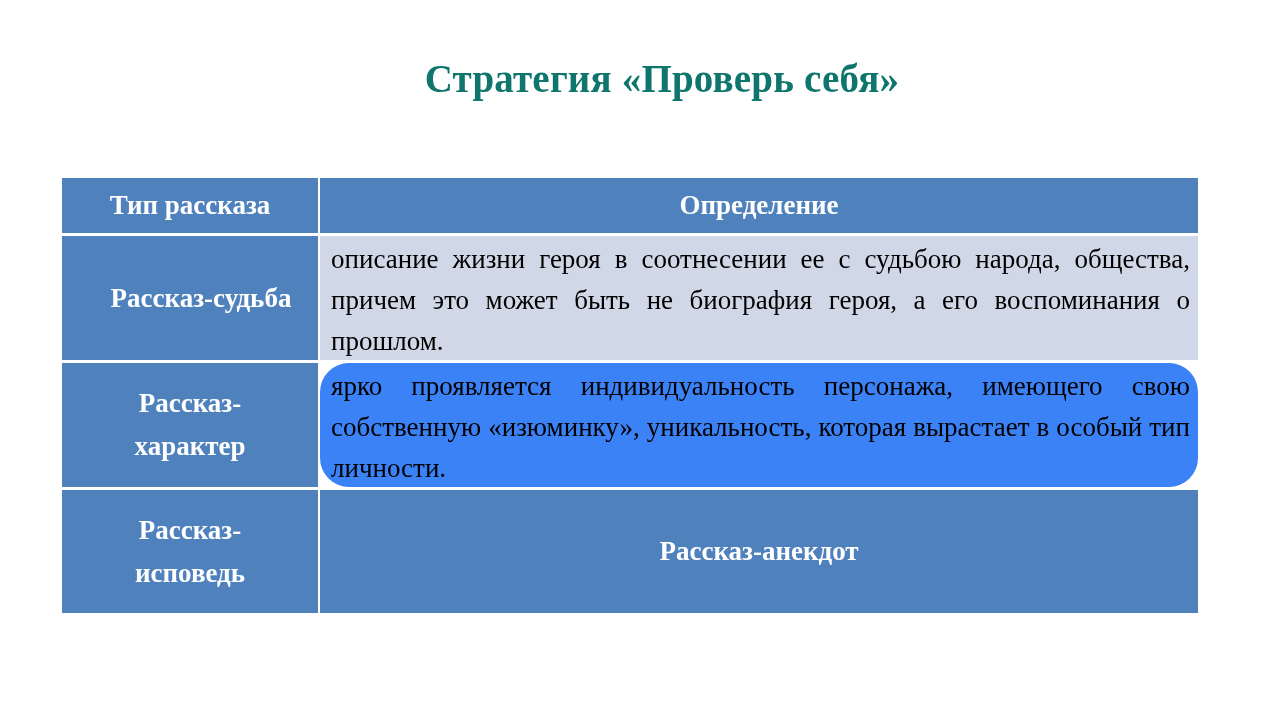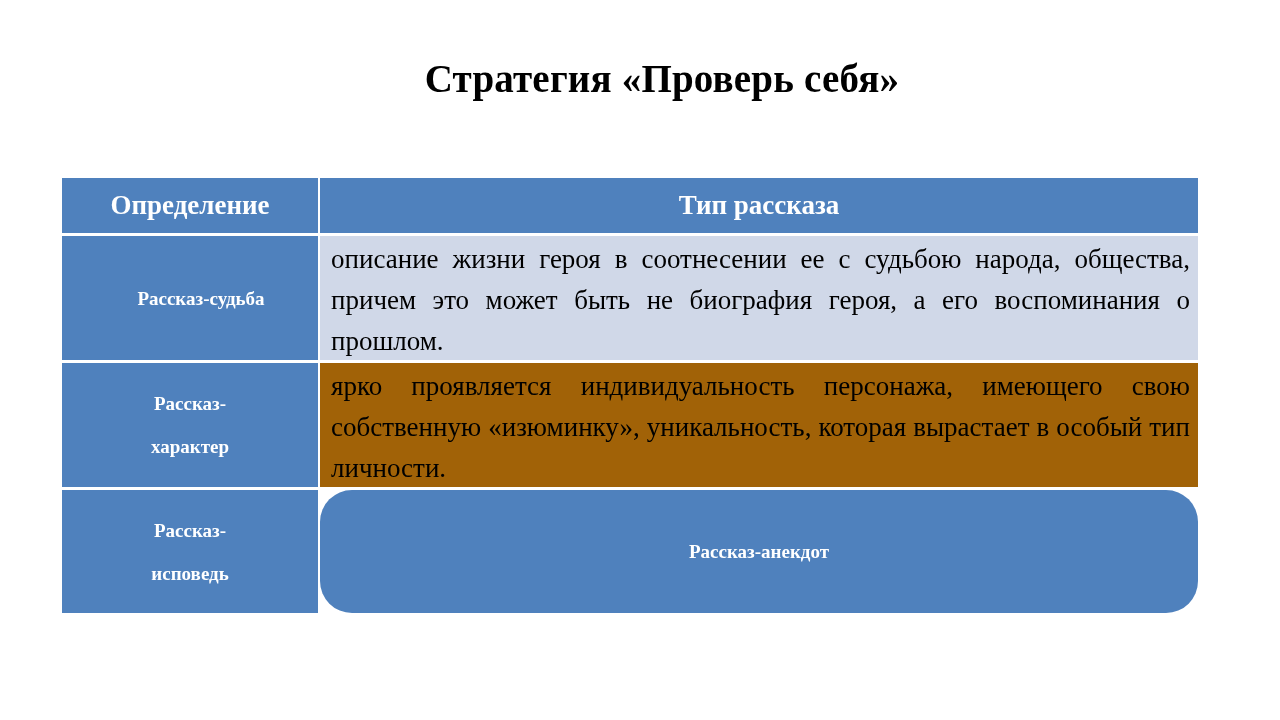--- a/index.html
+++ b/index.html
@@ -2,55 +2,55 @@
 <html><head>
   <meta charset="utf-8">
   <style>
     html, body { margin: 0; padding: 0; }
     body {
       width: 1280px; height: 720px; background: #ffffff; position: relative; overflow: hidden;
       font-family: "Liberation Serif", "DejaVu Serif", serif;
     }
     .title {
       position: absolute; left: 0; right: 0; top: 56px; text-align: center;
-      font-size: 39px; font-weight: bold; color: #000000; letter-spacing: 0.2px; margin-left: 44px;
+      font-size: 39px; font-weight: bold; color: #0f766e; letter-spacing: 0.2px; margin-left: 44px;
     }
     .table {
       position: absolute; left: 62px; top: 178px; width: 1134px;
       display: grid; grid-template-columns: 256px 878px;
       grid-template-rows: 55px 124px 124px 123px 80px;
       row-gap: 3px; column-gap: 2px;
     }
     .cell-head {
       background: #4f81bd; color: #fff; font-weight: bold; font-size: 27px;
       display: flex; align-items: center; justify-content: center;
     }
     .cell-type {
-      background: #4f81bd; color: #fff; font-weight: bold; font-size: 19px;
+      background: #4f81bd; color: #fff; font-weight: bold; font-size: 27px;
       display: flex; align-items: center; justify-content: center; text-align: center;
       line-height: 43px; padding: 0 4px;
     }
     .cell-def {
       color: #000; font-size: 27px; line-height: 41px;
       padding: 3px 8px 0 11px; text-align: justify; text-align-last: left;
     }
     .row-odd { background: #d0d8e8; }
-    .row-even { background: #a16207; }
+    .row-even { background: #3b82f6; border-radius: 29px; }
   </style>
 </head>
 <body>
 
 <div class="title">Стратегия «Проверь себя»</div>
 
 <div class="table">
+  <div class="cell-head">Тип рассказа</div>
   <div class="cell-head">Определение</div>
-  <div class="cell-head">Тип рассказа</div>
 
   <div class="cell-type" style="padding:0 8px 0 30px;">Рассказ-судьба</div>
   <div class="cell-def row-odd">описание жизни героя в соотнесении ее с судьбою народа, общества, причем это может быть не биография героя, а его воспоминания о прошлом.</div>
 
   <div class="cell-type" style="padding:8px 60px;">Рассказ-характер</div>
   <div class="cell-def row-even">ярко проявляется индивидуальность персонажа, имеющего свою собственную «изюминку», уникальность, которая вырастает в особый тип личности.</div>
 
   <div class="cell-type" style="padding:11px 60px;">Рассказ-исповедь</div>
 
-  <div class="cell-type" style="padding:14px 60px;border-radius:32px;">Рассказ-анекдот</div>
+  <div class="cell-type" style="padding:14px 60px;">Рассказ-анекдот</div>
 </div>
 
 </body></html>

